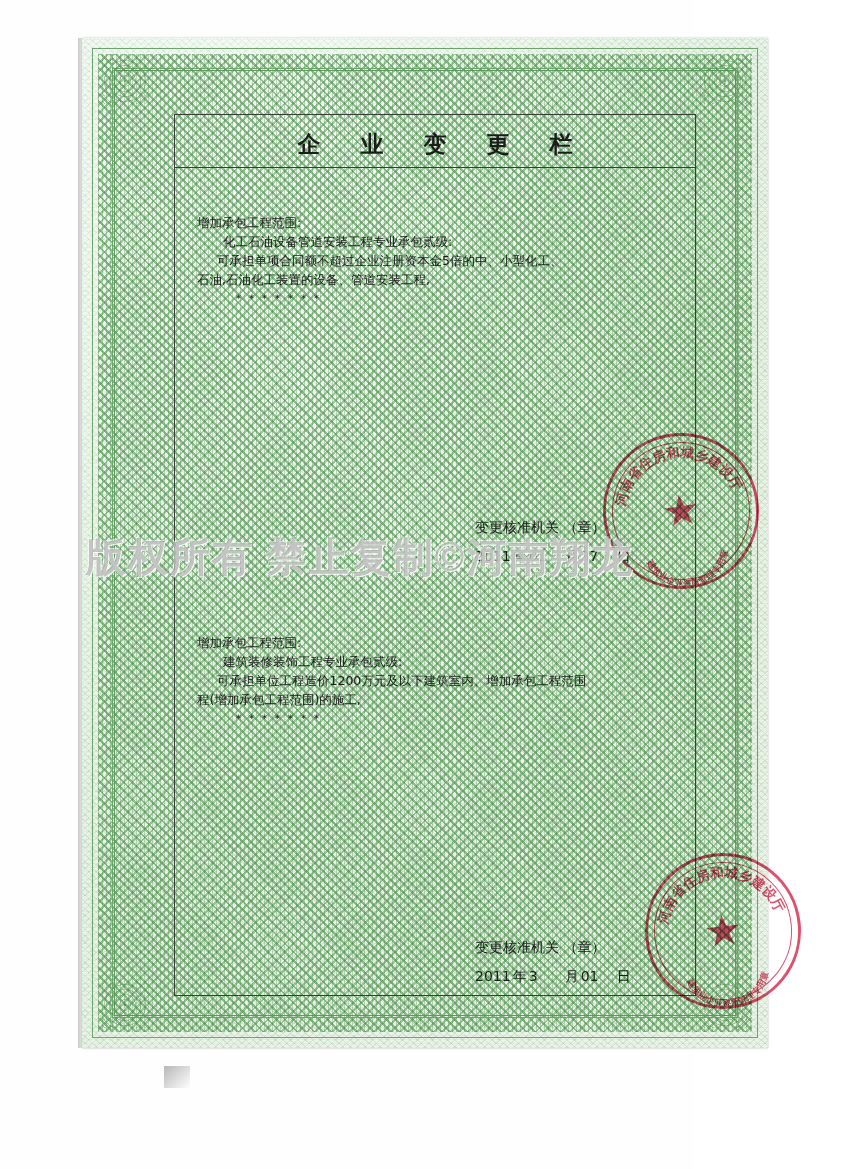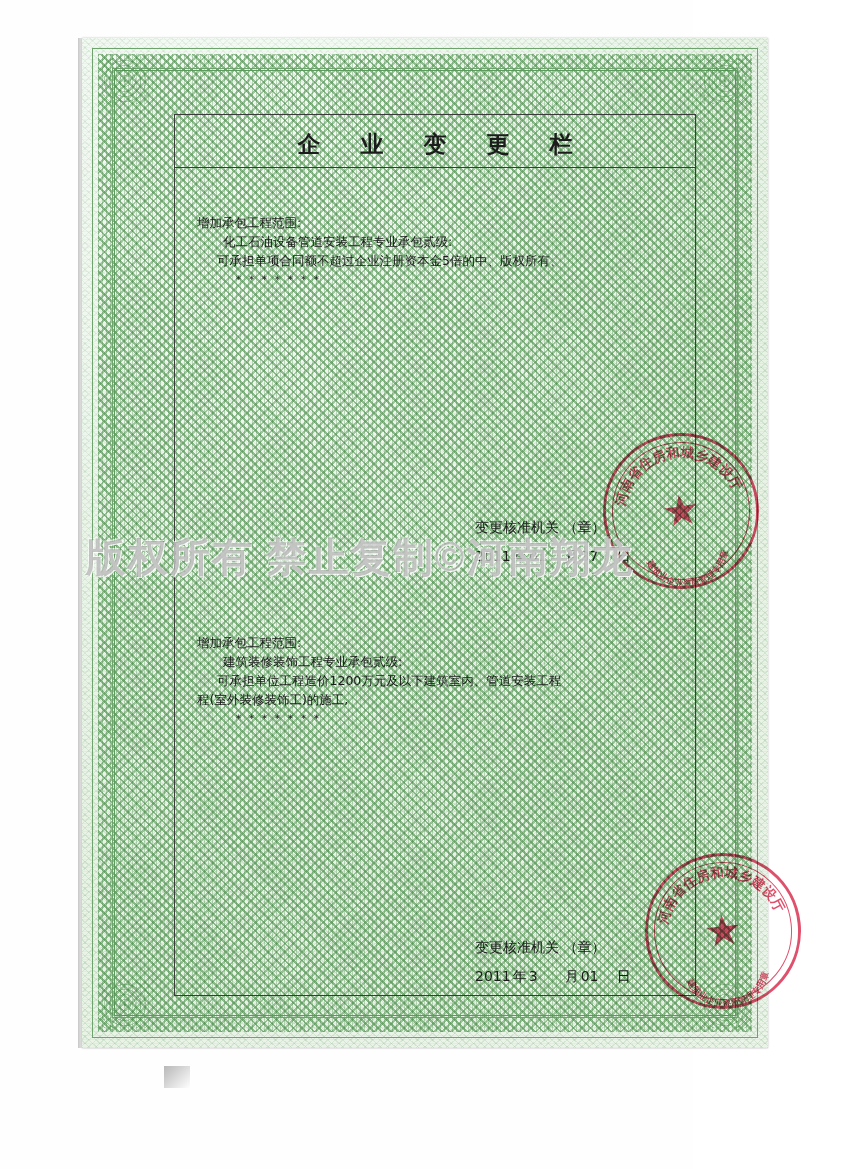--- a/index.html
+++ b/index.html
@@ -236,36 +236,37 @@
     <div class="corner-orn" id="c-br"></div>
 
     <div id="content-frame">
 
       <div id="title">企 业 变 更 栏</div>
       <div id="title-rule"></div>
 
       <div class="entry" id="entry-1">
         <div class="l1">增加承包工程范围:</div>
         <div class="l2">化工石油设备管道安装工程专业承包贰级:</div>
-        <div class="l3">可承担单项合同额不超过企业注册资本金5倍的中、版权所有、</div>
+        <div class="l3">可承担单项合同额不超过企业注册资本金5倍的中、小型化工、</div>
+        <div class="l4">石油,石油化工装置的设备、管道安装工程,</div>
         <div class="stars">＊＊＊＊＊＊＊</div>
       </div>
 
       <div class="approval" id="approval-1">
         <div class="org">变更核准机关 （章）</div>
         <div class="datebar">
           <span class="dv">2011</span><span class="du">年</span><span class="dv">01</span><span class="du">月</span><span class="dv">37</span><span class="du">日</span>
         </div>
       </div>
 
       <div class="entry" id="entry-2">
         <div class="l1">增加承包工程范围:</div>
         <div class="l2">建筑装修装饰工程专业承包贰级:</div>
-        <div class="l3">可承担单位工程造价1200万元及以下建筑室内、管道安装工程</div>
-        <div class="l4">程(室外装修装饰工)的施工,</div>
+        <div class="l3">可承担单位工程造价1200万元及以下建筑室内、增加承包工程范围</div>
+        <div class="l4">程(增加承包工程范围)的施工,</div>
         <div class="stars">＊＊＊＊＊＊＊</div>
       </div>
 
       <div class="approval" id="approval-2">
         <div class="org">变更核准机关 （章）</div>
         <div class="datebar">
           <span class="dv">2011</span><span class="du">年</span><span class="dv">3</span><span class="du">月</span><span class="dv">01</span><span class="du">日</span>
         </div>
       </div>
 

